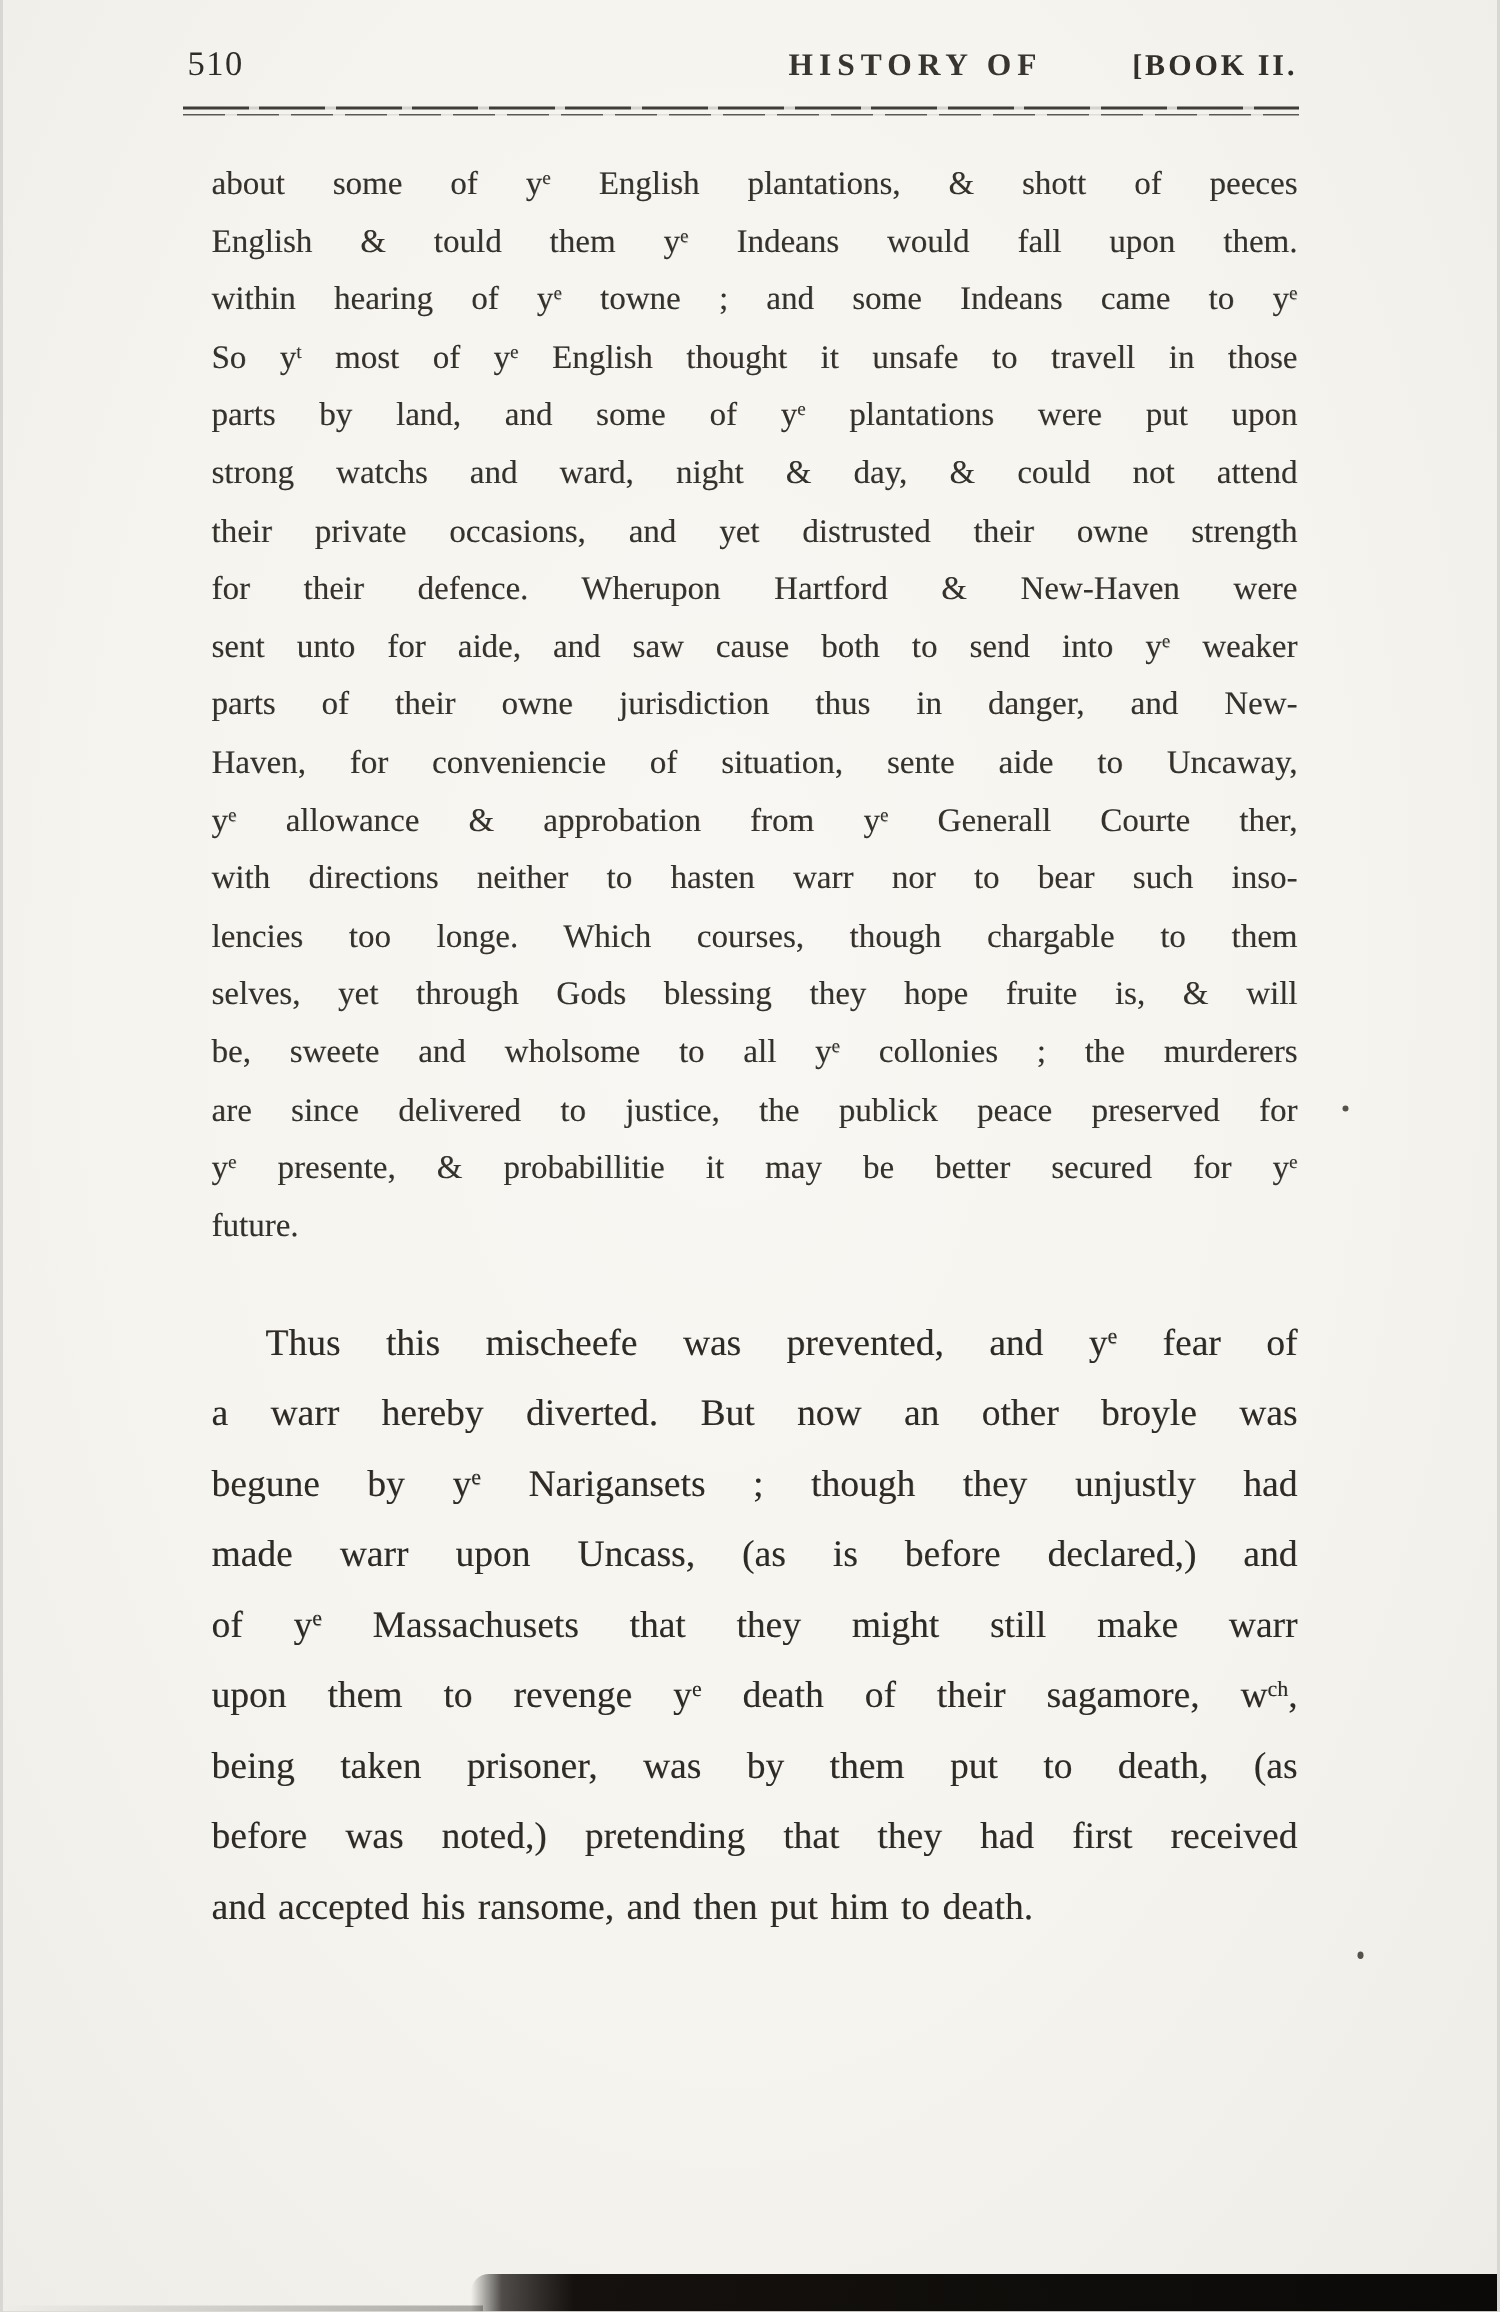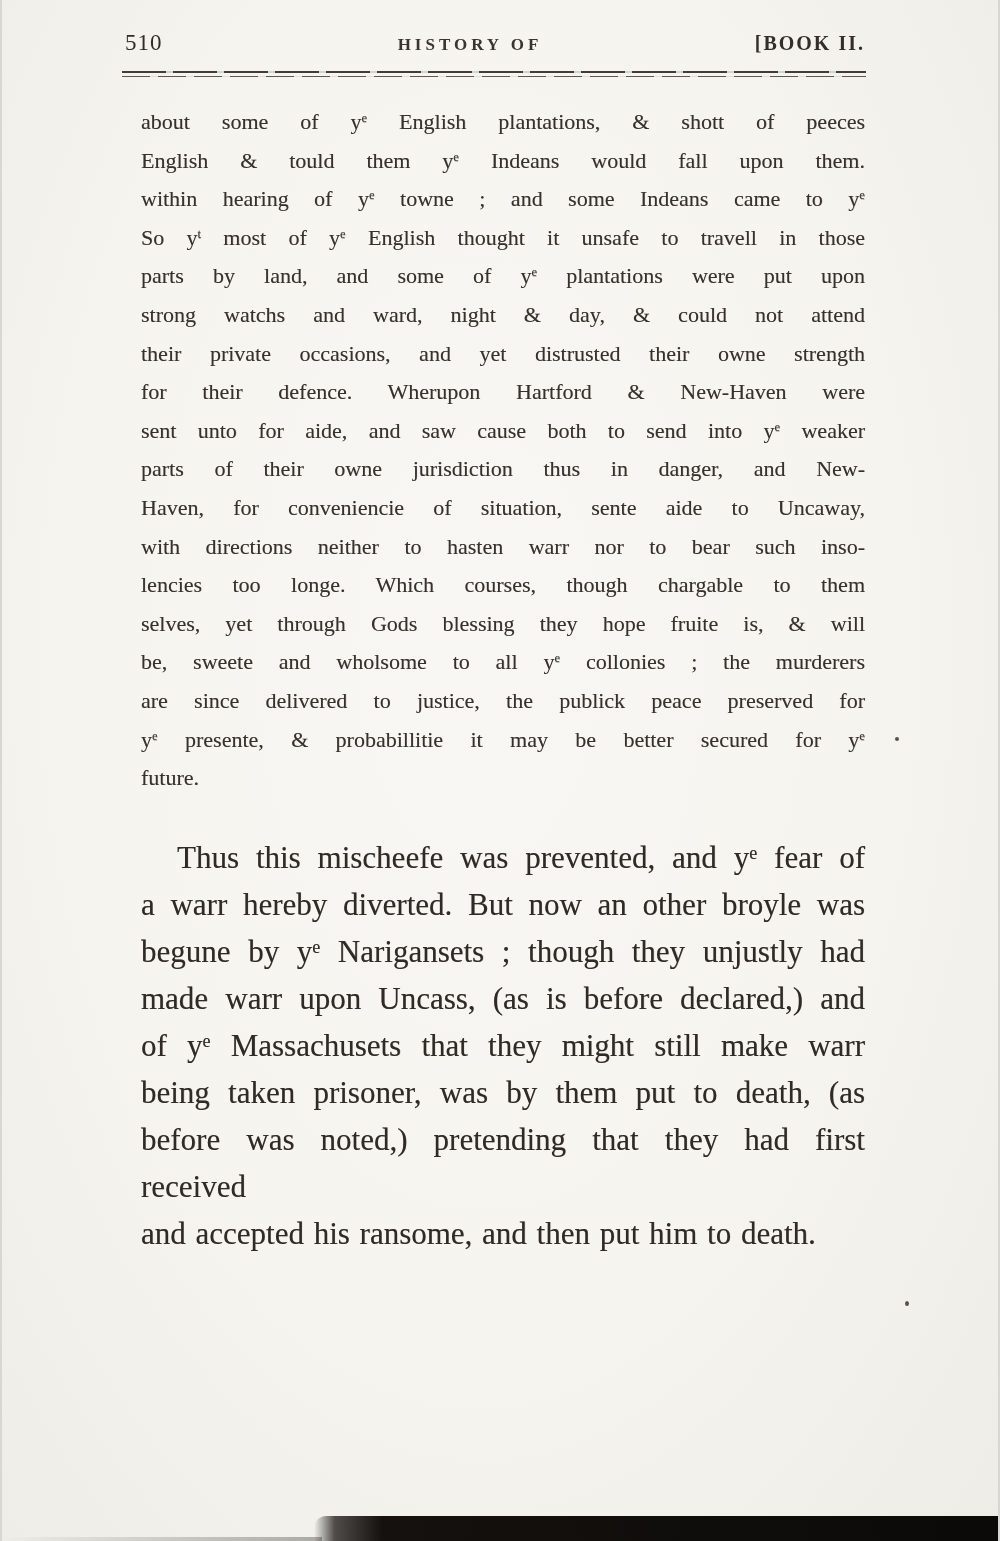--- a/index.html
+++ b/index.html
@@ -27,23 +27,23 @@
     align-items: baseline;
   }
   .page-number {
     width: 120px;
     font-size: 23px;
     letter-spacing: 1px;
     color: #2f2c27;
   }
   .running-title {
     flex: 1;
-    text-align: center;
+    text-align: right;
     font-weight: 700;
-    font-size: 17px;
+    font-size: 21px;
     letter-spacing: 4px;
     color: #383430;
   }
   .book-label {
     width: 170px;
     text-align: right;
     font-weight: 700;
     font-size: 20px;
     letter-spacing: 2px;
     color: #322f2a;
@@ -92,21 +92,21 @@
   .paragraph .line.indent { text-indent: 36px; }
 
   .paragraph.continued {
     font-size: 22px;
     line-height: 38.6px;
     word-spacing: 2px;
     text-shadow: 0.3px 0.3px 0.3px rgba(47,44,39,0.35);
   }
   .paragraph.main {
     margin-top: 36px;
-    font-size: 31px;
+    font-size: 25px;
     line-height: 47px;
     word-spacing: 2px;
     color: #2e2b26;
     text-shadow: 0.3px 0.3px 0.3px rgba(40,37,32,0.4);
   }
   sup {
     font-size: 0.58em;
     vertical-align: 0.52em;
     line-height: 0;
     letter-spacing: 0;
@@ -162,34 +162,36 @@
         <div class="line">English &amp; tould them y<sup>e</sup> Indeans would fall upon them.</div>
         <div class="line">within hearing of y<sup>e</sup> towne ; and some Indeans came to y<sup>e</sup></div>
         <div class="line">So y<sup>t</sup> most of y<sup>e</sup> English thought it unsafe to travell in those</div>
         <div class="line">parts by land, and some of y<sup>e</sup> plantations were put upon</div>
         <div class="line">strong watchs and ward, night &amp; day, &amp; could not attend</div>
         <div class="line">their private occasions, and yet distrusted their owne strength</div>
         <div class="line">for their defence.  Wherupon Hartford &amp; New-Haven were</div>
         <div class="line">sent unto for aide, and saw cause both to send into y<sup>e</sup> weaker</div>
         <div class="line">parts of their owne jurisdiction thus in danger, and New-</div>
         <div class="line">Haven, for conveniencie of situation, sente aide to Uncaway,</div>
+        <div class="line">y<sup>e</sup> allowance &amp; approbation from y<sup>e</sup> Generall Courte ther,</div>
         <div class="line">with directions neither to hasten warr nor to bear such inso-</div>
         <div class="line">lencies too longe.  Which courses, though chargable to them</div>
         <div class="line">selves, yet through Gods blessing they hope fruite is, &amp; will</div>
         <div class="line">be, sweete and wholsome to all y<sup>e</sup> collonies ; the murderers</div>
         <div class="line">are since delivered to justice, the publick peace preserved for</div>
         <div class="line">y<sup>e</sup> presente, &amp; probabillitie it may be better secured for y<sup>e</sup></div>
         <div class="line last">future.</div>
       </div>
       <div class="paragraph main">
         <div class="line indent">Thus this mischeefe was prevented, and y<sup>e</sup> fear of</div>
         <div class="line">a warr hereby diverted.  But now an other broyle was</div>
         <div class="line">begune by y<sup>e</sup> Narigansets ; though they unjustly had</div>
         <div class="line">made warr upon Uncass, (as is before declared,) and</div>
         <div class="line">of y<sup>e</sup> Massachusets that they might still make warr</div>
+        <div class="line">upon them to revenge y<sup>e</sup> death of their sagamore, w<sup>ch</sup>,</div>
         <div class="line">being taken prisoner, was by them put to death, (as</div>
         <div class="line">before was noted,) pretending that they had first received</div>
         <div class="line last">and accepted his ransome, and then put him to death.</div>
       </div>
     </main>
 
   <div class="speck speck-1"></div>
   <div class="speck speck-2"></div>
   <div class="scan-smudge"></div>
   <div class="scan-bar"></div>

